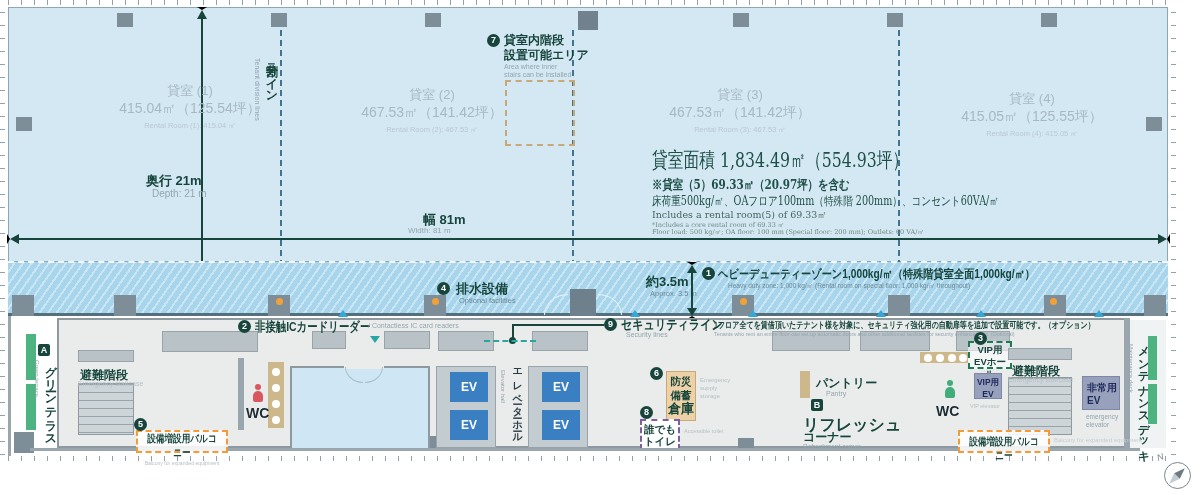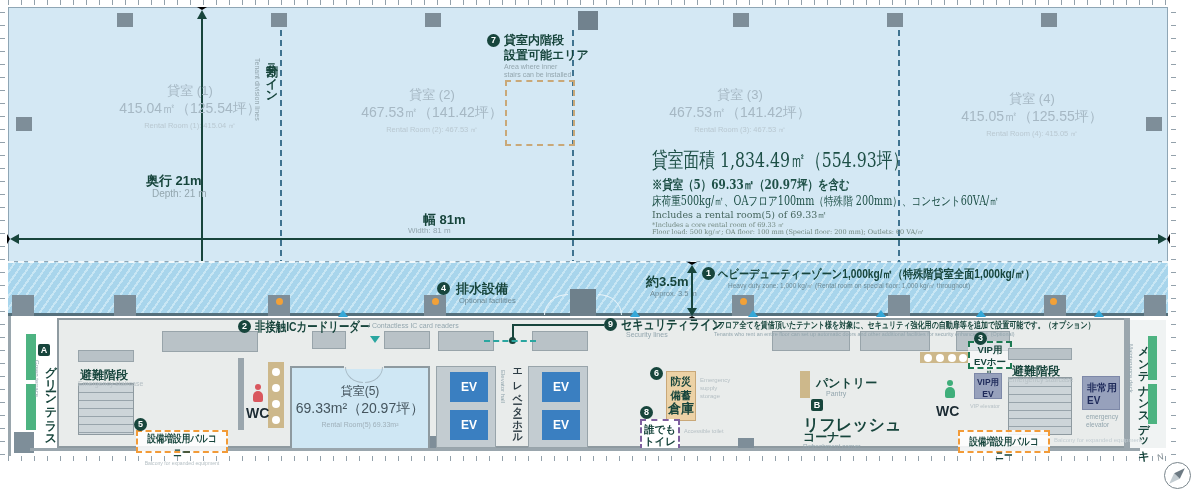--- a/index.html
+++ b/index.html
@@ -194,25 +194,20 @@
   <div class="badge" style="left:134px;top:418px;">5</div>
   <div class="odash" style="left:136px;top:430px;width:92px;height:23px;z-index:4;">
     <div class="jpb" style="font-size:10.5px;transform:scaleX(.82);transform-origin:center;">設備増設用バルコニー</div>
     <div class="faint" style="font-size:6px;transform:scaleX(.85);transform-origin:center;white-space:nowrap;">Balcony for expanded equipment</div>
   </div>
 
   <div class="s" style="left:290px;top:366px;width:140px;height:84px;background:#cfe7f4;border:2px solid #8e9aa0;box-sizing:border-box;"></div>
   <div class="s" style="left:344px;top:363px;width:40px;height:6px;background:#e9eceb;"></div>
   <div class="arc" style="left:345px;top:367px;width:18px;height:16px;border-radius:0 0 0 100%;border-right:none;border-top:none;"></div>
   <div class="arc" style="left:365px;top:367px;width:18px;height:16px;border-radius:0 0 100% 0;border-left:none;border-top:none;"></div>
-  <div class="roomlbl" style="left:292px;top:383px;width:136px;color:#45555e;">
-    <div style="font-size:12px;">貸室(5)</div>
-    <div style="font-size:14px;">69.33m²（20.97坪）</div>
-    <div style="font-size:7px;color:#9fb0ba;margin-top:3px;">Rental Room(5) 69.33m²</div>
-  </div>
 
   <div class="wallblock" style="left:436px;top:366px;width:60px;height:82px;background:#c3ccd1;"></div>
   <div class="wallblock" style="left:528px;top:366px;width:60px;height:82px;background:#c3ccd1;"></div>
   <div class="ev" style="left:450px;top:372px;width:38px;height:30px;">EV</div>
   <div class="ev" style="left:450px;top:410px;width:38px;height:30px;">EV</div>
   <div class="ev" style="left:542px;top:372px;width:38px;height:30px;">EV</div>
   <div class="ev" style="left:542px;top:410px;width:38px;height:30px;">EV</div>
   <div class="s v en" style="left:500px;top:370px;font-size:6px;">Elevator hall</div>
   <div class="s v" style="left:510px;top:362px;font-size:10px;font-weight:bold;color:#2f3e46;letter-spacing:1px;">エレベーターホール</div>
 

